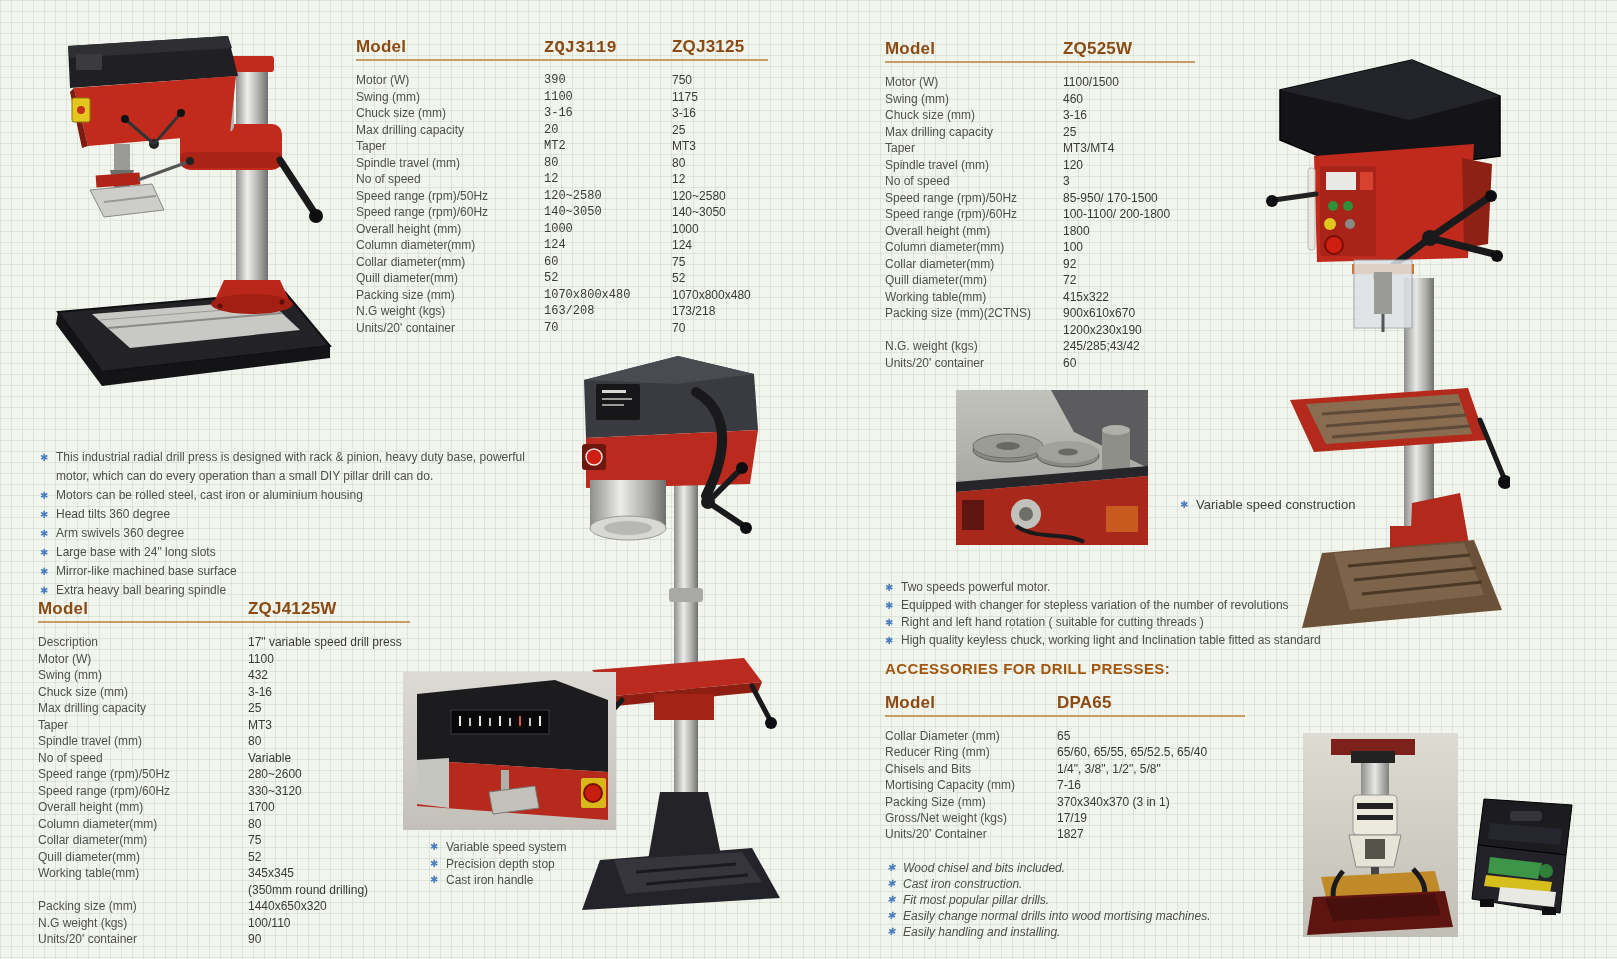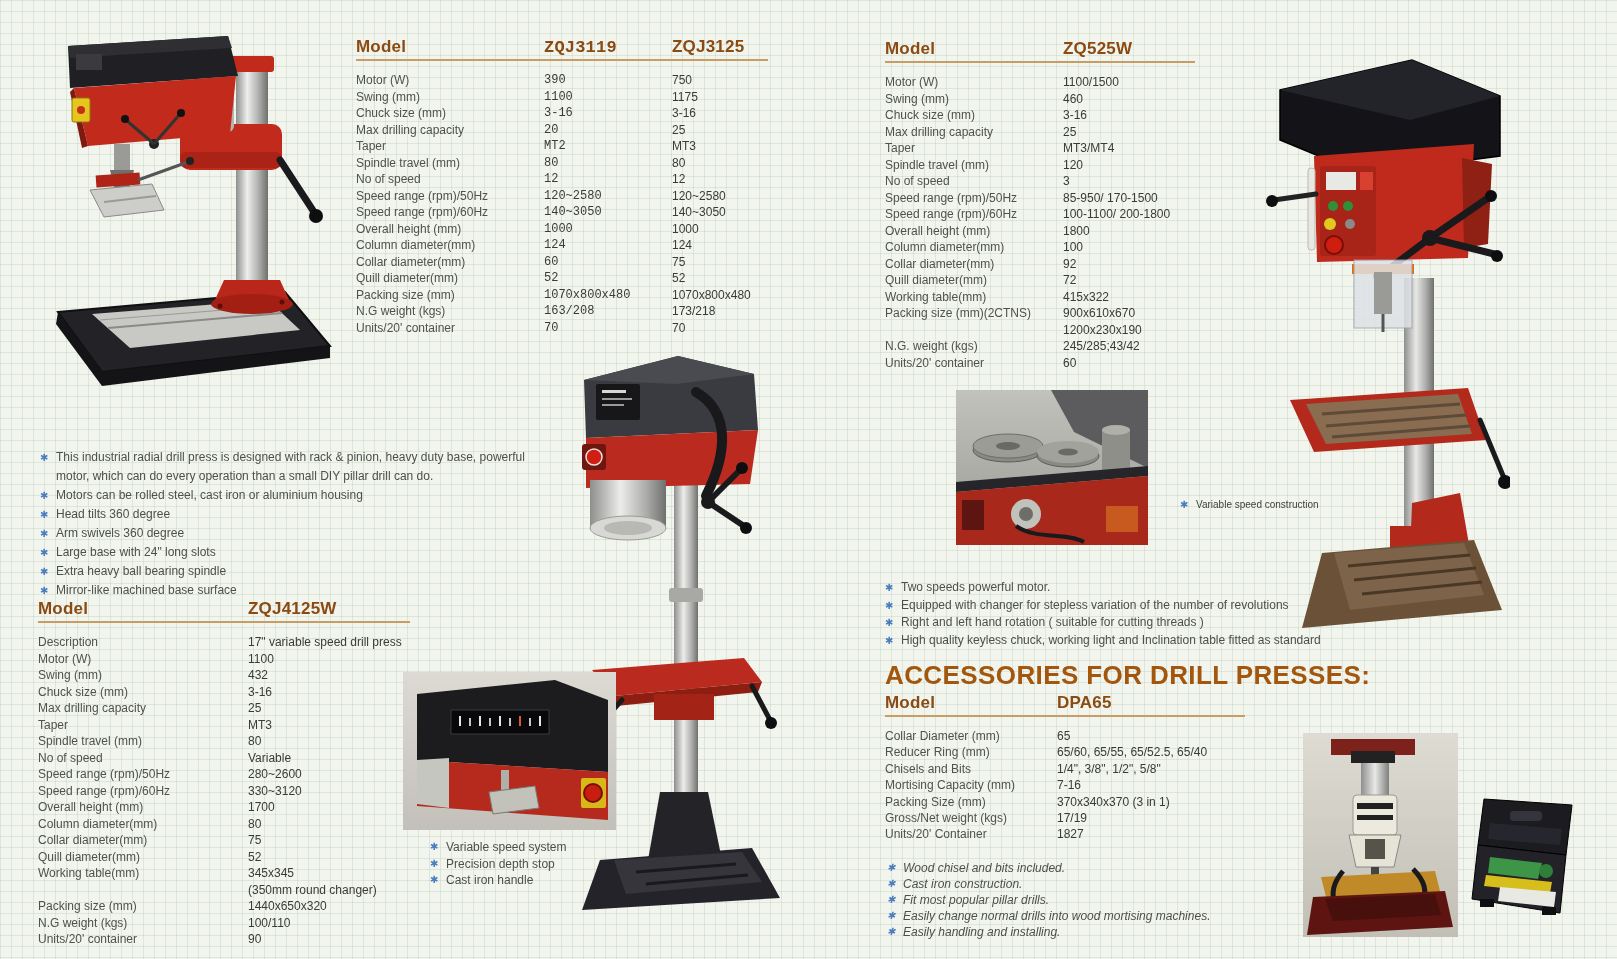--- a/index.html
+++ b/index.html
@@ -33,22 +33,22 @@
   .bullets{position:absolute;font-size:12px;color:#4e4e4c;}
   .bullet{display:flex;align-items:flex-start;}
   .star{color:#4a7dc0;font-size:10px;line-height:inherit;width:16px;flex:none;}
   .star::before{content:"\2731";}
   .btext{display:block;}
   .bl-left{line-height:19px;width:505px;margin-top:36px;}
   .bl-right{line-height:17.5px;width:515px;}
   .bl-mid{line-height:16.5px;width:220px;}
   .bl-notes{line-height:16px;width:400px;font-style:italic;}
   
-  .acc-heading{position:absolute;font-size:26px;font-weight:bold;color:#a3560e;letter-spacing:0.4px;text-align:center;}
-  .caption{position:absolute;font-size:10px;color:#3e3e3c;display:flex;line-height:16px;}
+  .acc-heading{position:absolute;font-size:15px;font-weight:bold;color:#a3560e;letter-spacing:0.4px;text-align:center;}
+  .caption{position:absolute;font-size:13px;color:#3e3e3c;display:flex;line-height:16px;}
   
   .photo{position:absolute;}
   .photo svg{display:block;}
 </style>
 </head>
 <body>
 
 <div class="photo" style="left:30px;top:14px;width:305px;height:382px">
 <svg viewBox="0 0 305 382" width="305" height="382">
   <defs>
@@ -612,21 +612,21 @@
       </div>
 
       <div class="trow">
         <span class="tlabel">Quill diameter(mm)</span>
         <span class="tval">52</span>
       </div>
 
       <div class="trow">
         <span class="tlabel">Working table(mm)</span>
         <span class="tval">345x345
-(350mm round changer)</span>
+(350mm round drilling)</span>
       </div>
 
       <div class="trow">
         <span class="tlabel">Packing size (mm)</span>
         <span class="tval">1440x650x320</span>
       </div>
 
       <div class="trow">
         <span class="tlabel">N.G weight (kgs)</span>
         <span class="tval">100/110</span>
@@ -708,26 +708,26 @@
       <span class="btext">Arm swivels 360 degree</span>
     </div>
 
     <div class="bullet">
       <span class="star"></span>
       <span class="btext">Large base with 24" long slots</span>
     </div>
 
     <div class="bullet">
       <span class="star"></span>
+      <span class="btext">Mirror-like machined base surface</span>
+    </div>
+
+    <div class="bullet">
+      <span class="star"></span>
       <span class="btext">Extra heavy ball bearing spindle</span>
-    </div>
-
-    <div class="bullet">
-      <span class="star"></span>
-      <span class="btext">Mirror-like machined base surface</span>
     </div>
   </div>
 
 <div class="bullets bl-mid" style="left:430px;top:839px">
 
     <div class="bullet">
       <span class="star"></span>
       <span class="btext">Variable speed system</span>
     </div>
 

